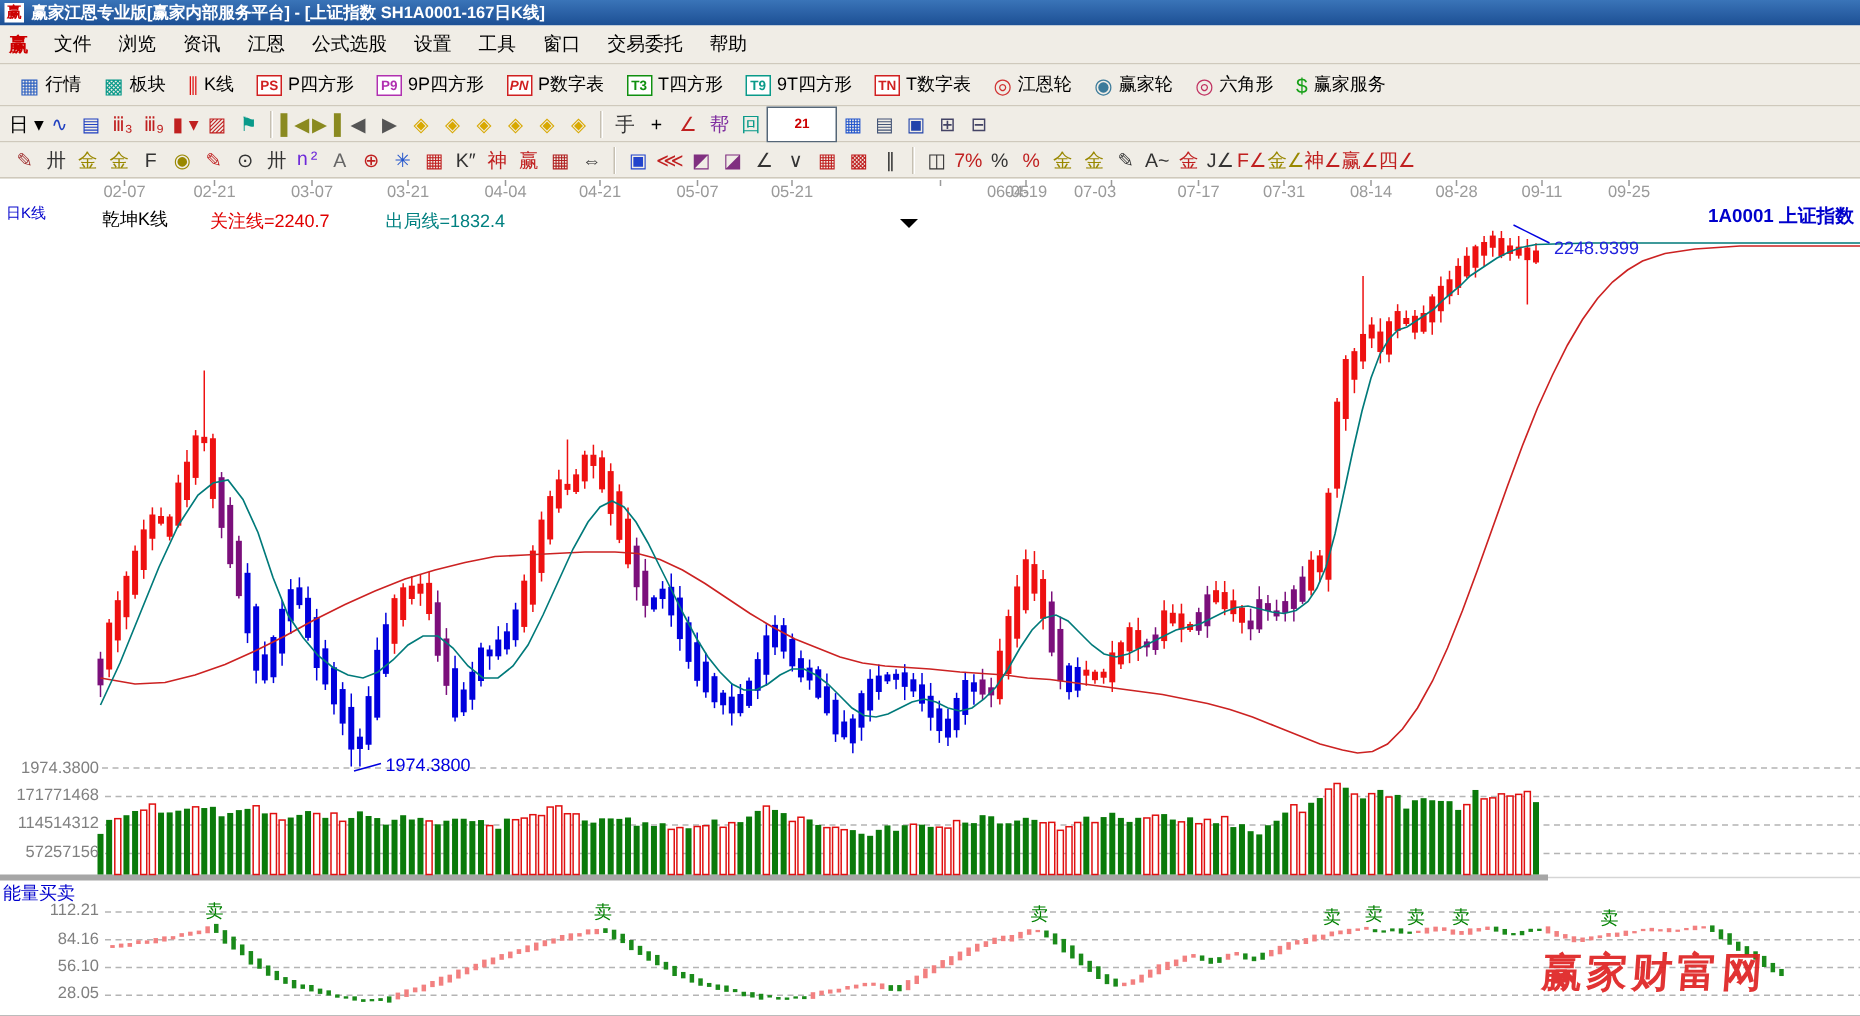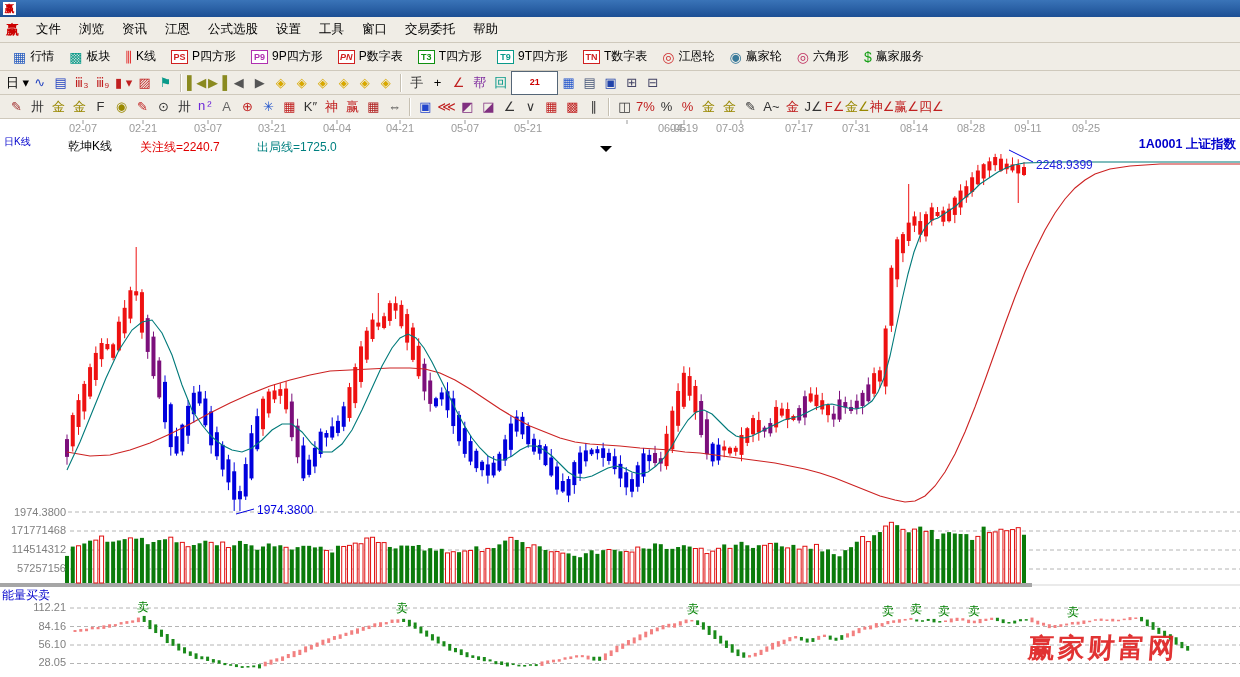--- a/index.html
+++ b/index.html
@@ -39,20 +39,21 @@
   .watermark{position:absolute;color:rgba(222,34,34,.92);font-weight:bold;font-size:27px;
     letter-spacing:3px;font-family:"DejaVu Sans",sans-serif;transform:skewX(-4deg);}
 </style>
 </head>
 <body>
 
 <div class="screen">
 
   <div class="titlebar">
     <span class="applogo">赢</span>
+    <span class="titletext">赢家江恩专业版[赢家内部服务平台] - [上证指数  SH1A0001-167日K线]</span>
   </div>
 
   <div class="menubar">
     <span class="menulogo">赢</span>
     <span id="menu-items" style="display:flex">
         <span class="menu-item">文件</span>
         <span class="menu-item">浏览</span>
         <span class="menu-item">资讯</span>
         <span class="menu-item">江恩</span>
         <span class="menu-item">公式选股</span>
@@ -945,21 +946,21 @@
       <span class="date-lbl" style="left: 799px;">07-17</span>
       <span class="date-lbl" style="left: 856px;">07-31</span>
       <span class="date-lbl" style="left: 914px;">08-14</span>
       <span class="date-lbl" style="left: 971px;">08-28</span>
       <span class="date-lbl" style="left: 1028px;">09-11</span>
       <span class="date-lbl" style="left: 1086px;">09-25</span>
     </div>
 
   <div class="lbl" style="left:68px;top:138px;color:#000;font-size:12px;">乾坤K线</div>
   <div class="lbl" style="left:140px;top:139px;color:#e00000;font-size:12px;">关注线=2240.7</div>
-  <div class="lbl" style="left:257px;top:139px;color:#008080;font-size:12px;">出局线=1725.0</div>
+  <div class="lbl" style="left:257px;top:139px;color:#008080;font-size:12px;">出局线=1832.4</div>
   <div class="lbl" style="right:4px;top:136px;color:#0000cc;font-size:12.5px;font-weight:600;">1A0001  上证指数</div>
   <div class="lbl" style="left:1036px;top:158px;color:#2222dd;font-size:12px;">2248.9399</div>
 
   <div class="axis-lbl" style="top:506px;">1974.3800</div>
   <div class="lbl" style="left:257px;top:503px;color:#0000e0;font-size:12px;">1974.3800</div>
 
   <div class="axis-lbl" style="top:524px;">171771468</div>
   <div class="axis-lbl" style="top:543px;">114514312</div>
   <div class="axis-lbl" style="top:562px;">57257156</div>
 

